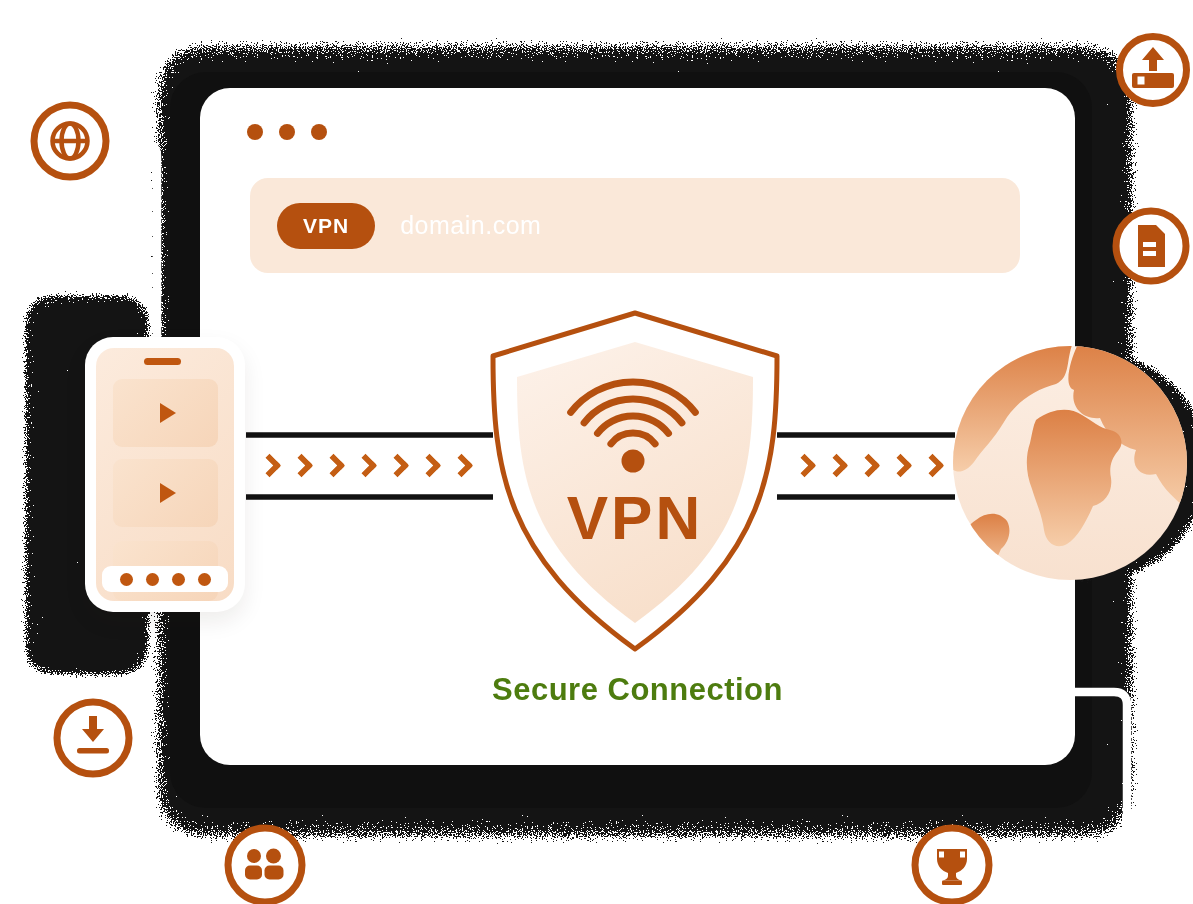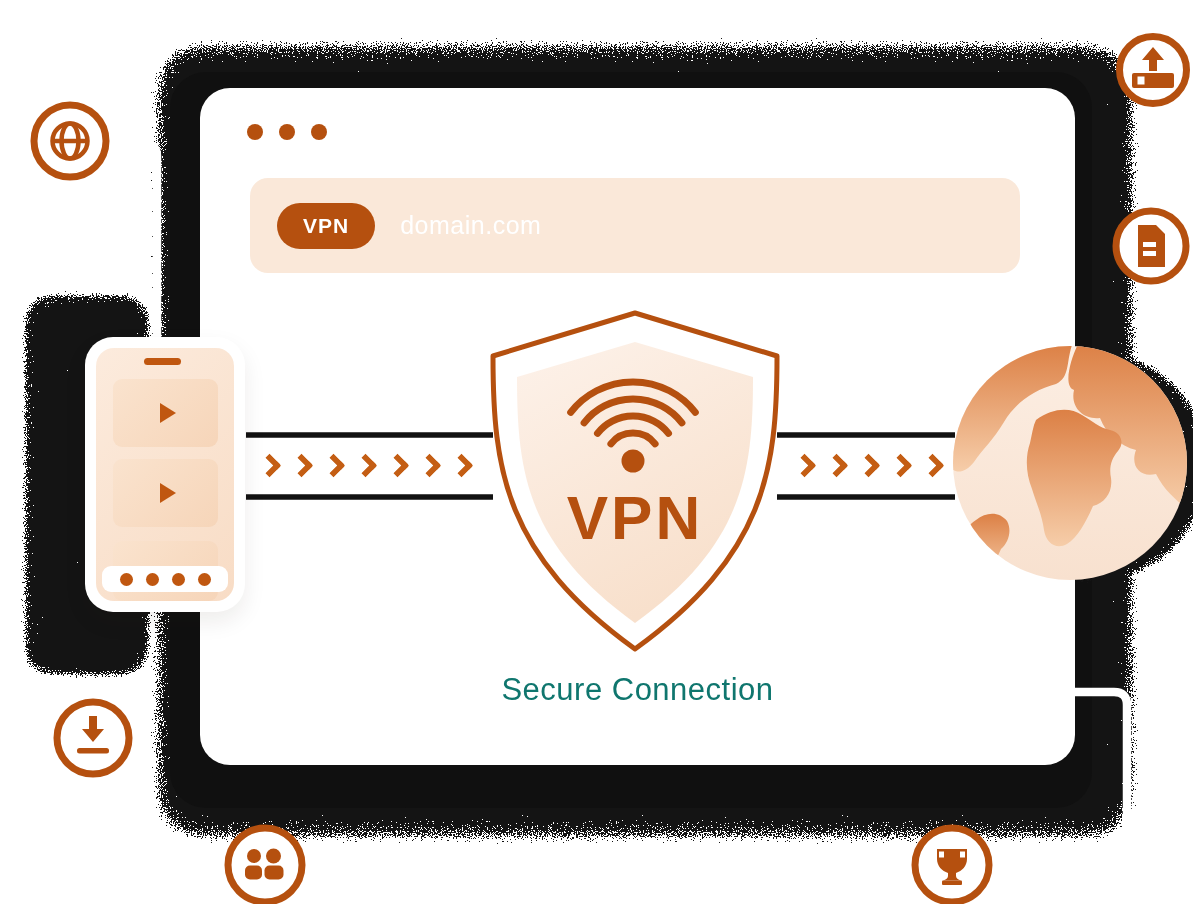--- a/index.html
+++ b/index.html
@@ -11,21 +11,21 @@
   .browser{position:absolute;left:200px;top:88px;width:875px;height:677px;
            background:#fff;border-radius:30px;}
   .win-dots{position:absolute;left:47px;top:36px;display:flex;gap:16px;}
   .win-dot{width:16px;height:16px;border-radius:50%;background:var(--accent,#B5500F);}
   .addr{position:absolute;left:50px;top:90px;width:770px;height:95px;border-radius:18px;
         background:#FAE8D9;display:flex;align-items:center;}
   .pill{margin-left:27px;background:var(--accent,#B5500F);color:#fff;font-weight:bold;
         font-size:21px;letter-spacing:1px;padding:11px 26px;border-radius:23px;}
   .url{margin-left:25px;color:#fff;font-size:25px;font-weight:500;letter-spacing:.5px;text-align:right;}
   .caption{position:absolute;left:0;top:584px;width:100%;text-align:center;font-size:31px;
-           color:#0f766e;font-weight:400;letter-spacing:.5px;}
+           color:#4d7c0f;font-weight:700;letter-spacing:.5px;}
 
   
   .phone{position:absolute;left:85px;top:337px;width:160px;height:275px;background:#fff;
          border-radius:28px;box-shadow:0 10px 22px rgba(40,20,5,.08);}
   .screen{position:absolute;left:11px;top:11px;width:138px;height:253px;border-radius:18px;
           background:linear-gradient(135deg,#FCEBDD 0%,#F8DCC5 100%);overflow:hidden;}
   .notch{position:absolute;left:48px;top:10px;width:37px;height:7px;border-radius:4px;
          background:#C05710;}
   .vcard{position:absolute;left:17px;width:105px;height:68px;border-radius:9px;
          background:linear-gradient(135deg,#FAE3CE,#F6D5B9);

